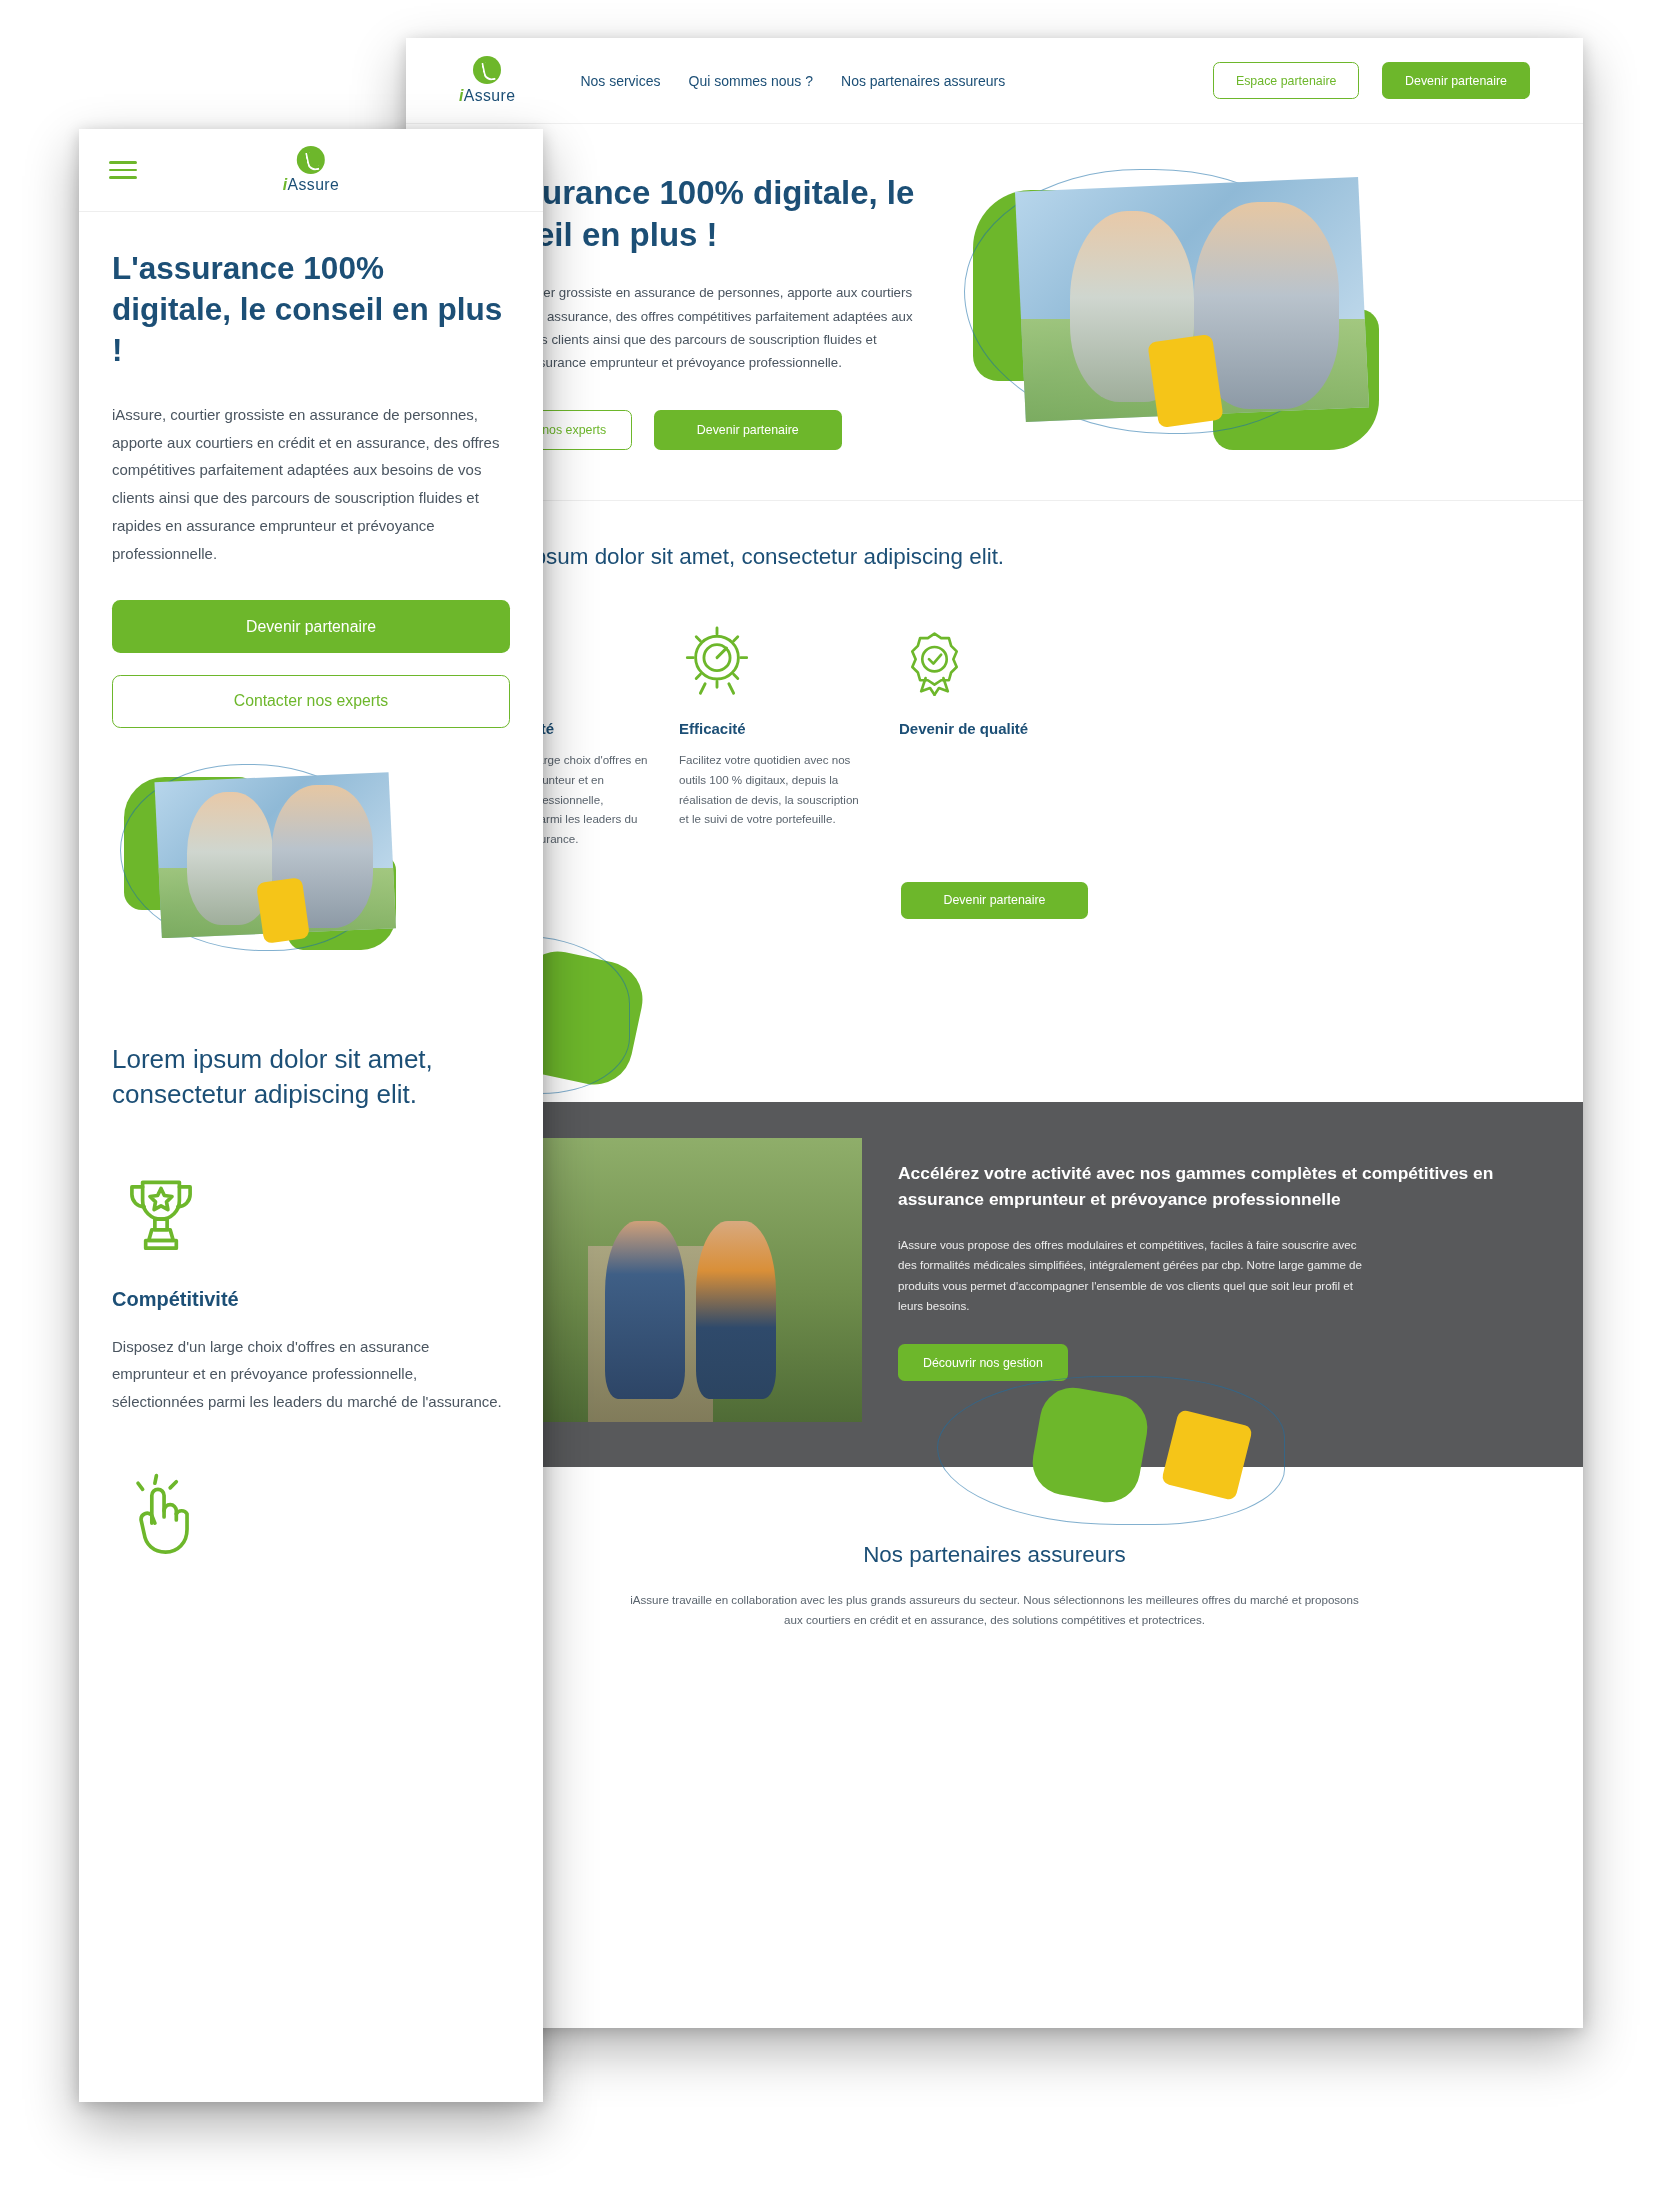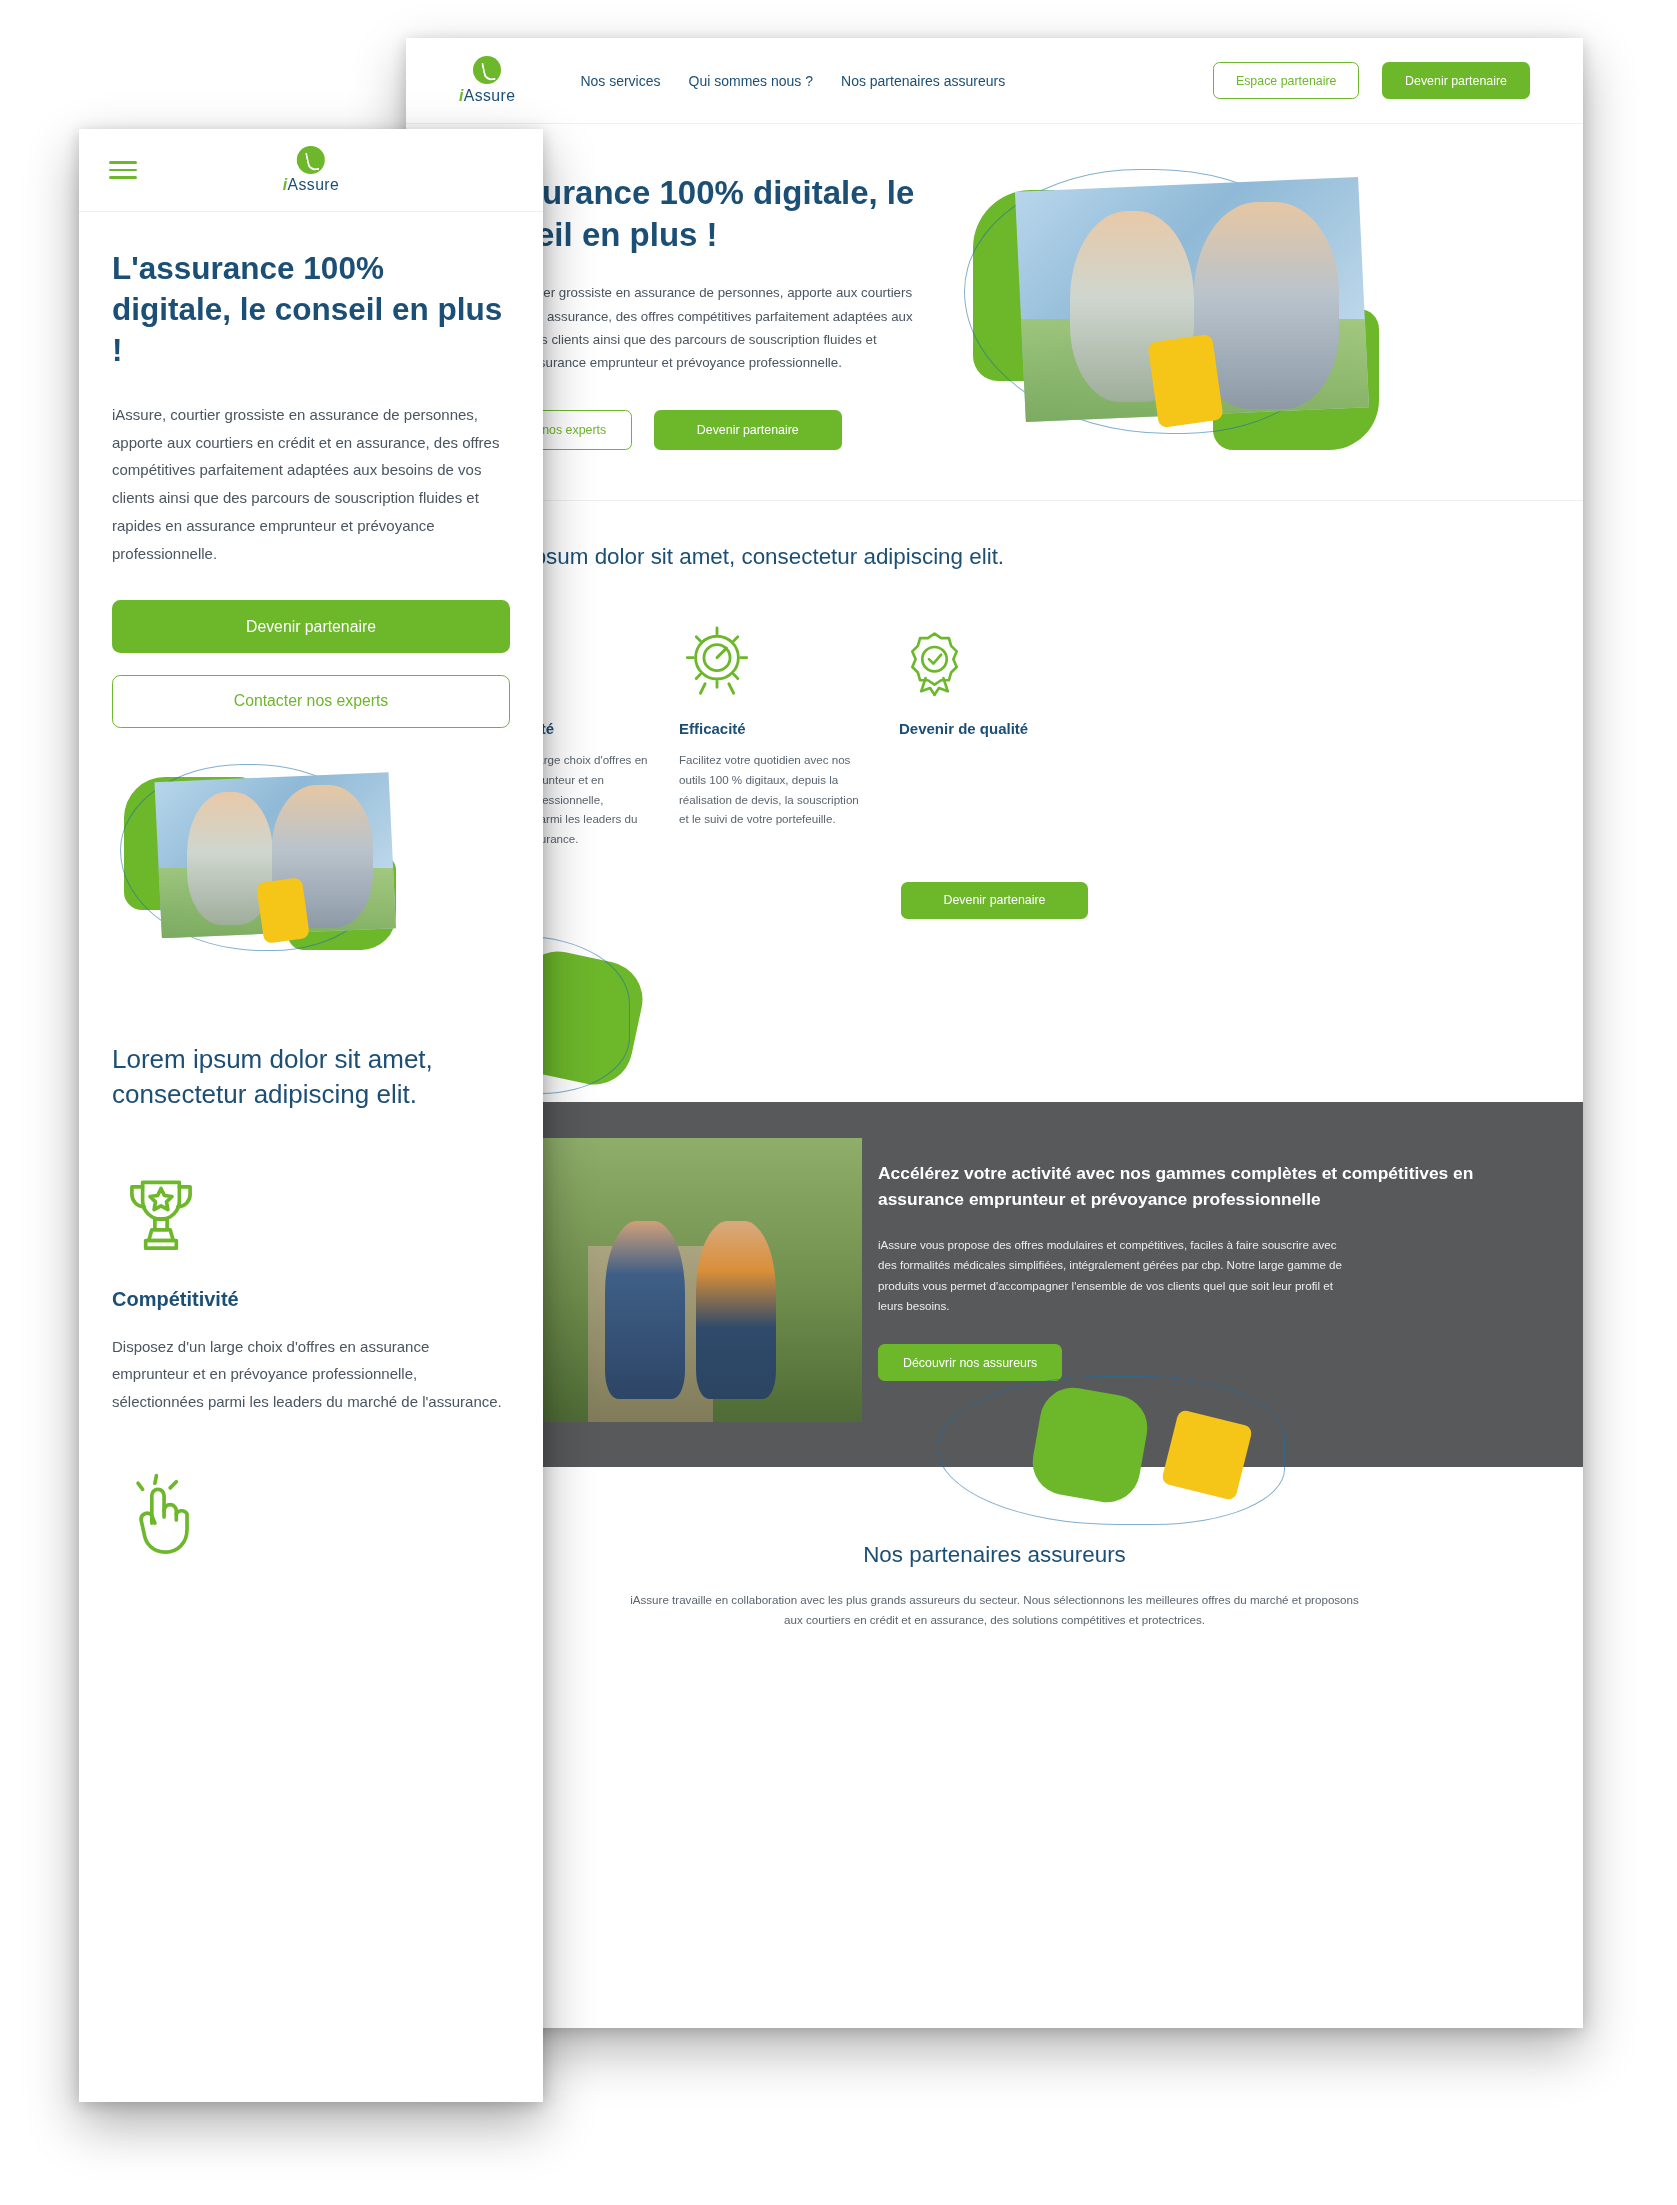--- a/index.html
+++ b/index.html
@@ -209,21 +209,21 @@
     left: 108px; top: 11.6px;
     border-radius: 38px;
     transform: rotate(12deg);
   }
 
   
   .d-grey {
     background: #58595b;
     display: flex;
     padding: 36px 41px 43px 41px;
-    gap: 16px;
+    gap: 36px;
     min-height: 365px;
   }
   .grey-photo {
     width: 415px; height: 284px;
     background: linear-gradient(180deg,#8fae6a 0%,#6f8d4c 55%,#4f6b36 100%);
     position: relative;
     overflow: hidden;
     flex-shrink: 0;
   }
   .grey-photo .p1, .grey-photo .p2 {
@@ -479,21 +479,21 @@
 
       <div class="d-grey">
         <div class="grey-photo">
           <div class="path"></div>
           <div class="p1"></div>
           <div class="p2"></div>
         </div>
         <div class="grey-text">
           <h2>Accélérez votre activité avec nos gammes complètes et compétitives en assurance emprunteur et prévoyance professionnelle</h2>
           <p>iAssure vous propose des offres modulaires et compétitives, faciles à faire souscrire avec des formalités médicales simplifiées, intégralement gérées par cbp. Notre large gamme de produits vous permet d'accompagner l'ensemble de vos clients quel que soit leur profil et leurs besoins.</p>
-          <div class="btn btn-green" style="padding:11.6px 25px;">Découvrir nos assureurs</div>
+          <div class="btn btn-green" style="padding:11.6px 25px;">Découvrir nos gestion</div>
         </div>
       </div>
 
       <div class="d-partners">
         <div class="blob-green" style="left:630px; top:-76px; width:108px; height:108px; border-radius:33px; transform:rotate(10deg);"></div>
         <div class="yellow-card" style="left:763px; top:-50px; width:76px; height:76px; transform:rotate(14deg);"></div>
         <div class="squiggle" style="left:531px; top:-91px; width:348px; height:149px; border-radius:54% 46% 42% 58%;"></div>
         <h2>Nos partenaires assureurs</h2>
         <p>iAssure travaille en collaboration avec les plus grands assureurs du secteur. Nous sélectionnons les meilleures offres du marché et proposons aux courtiers en crédit et en assurance, des solutions compétitives et protectrices.</p>
       </div>

